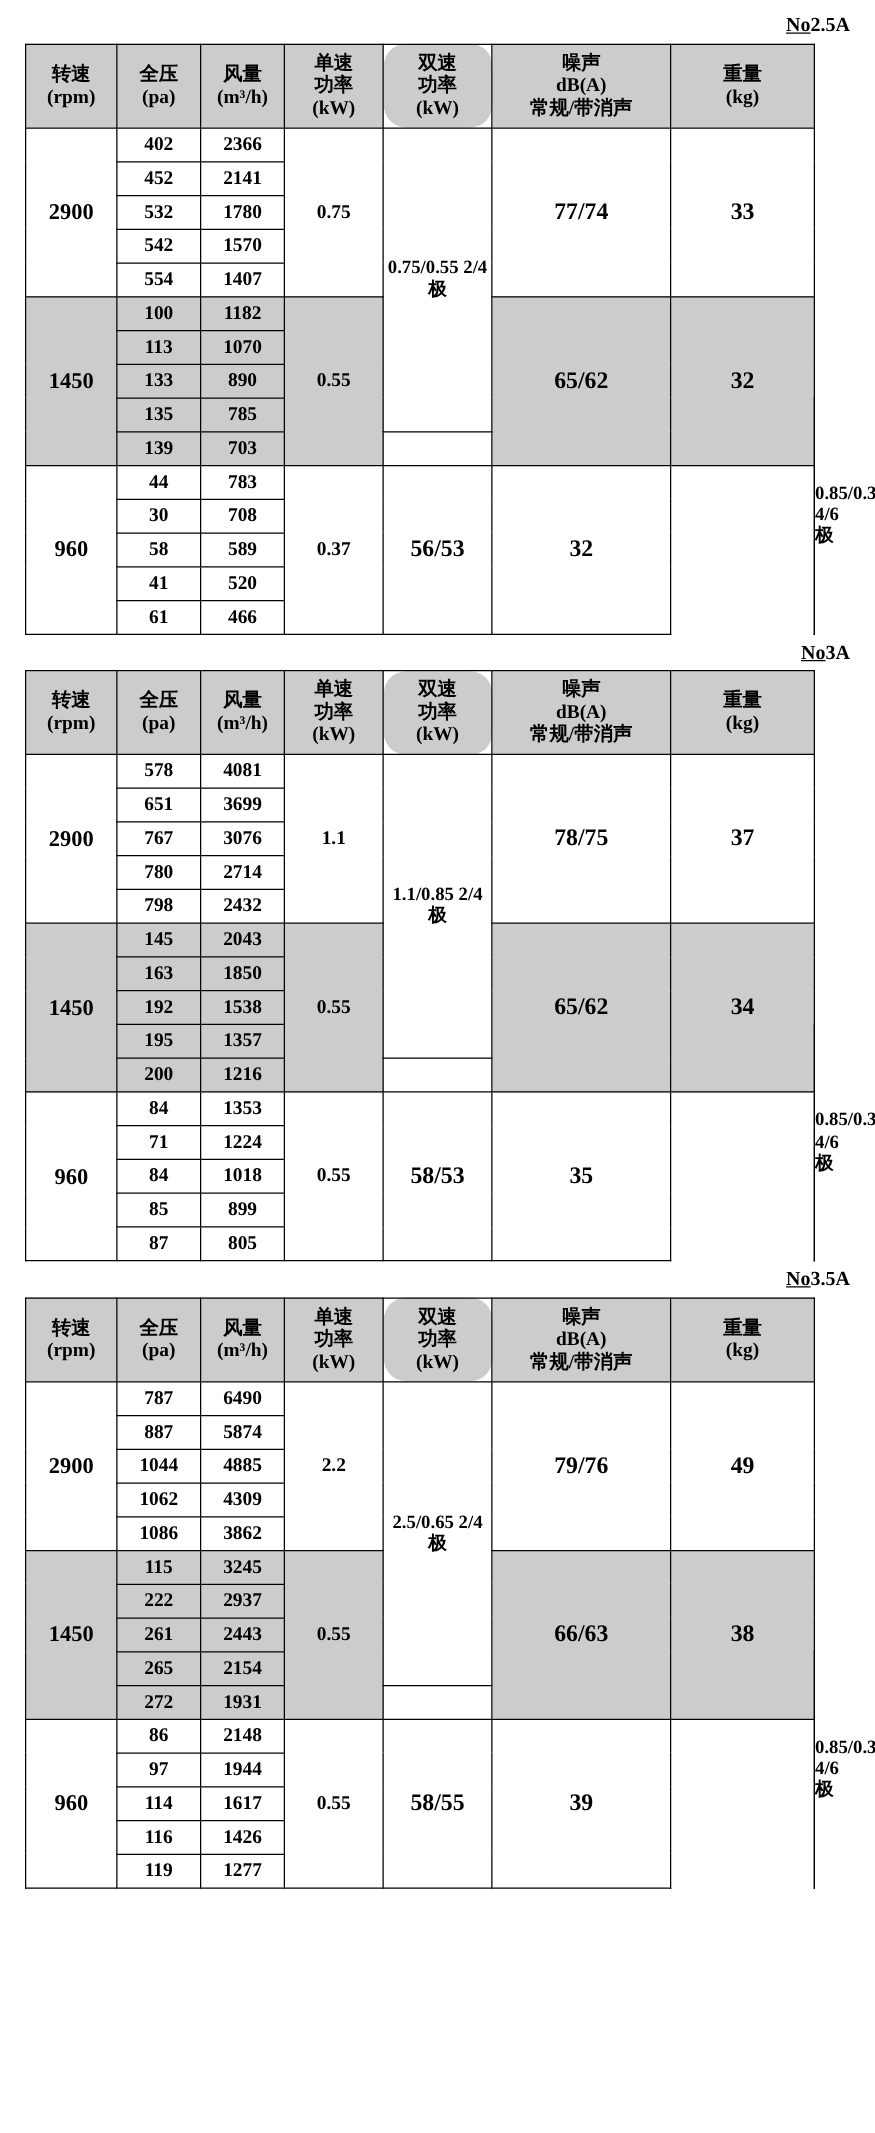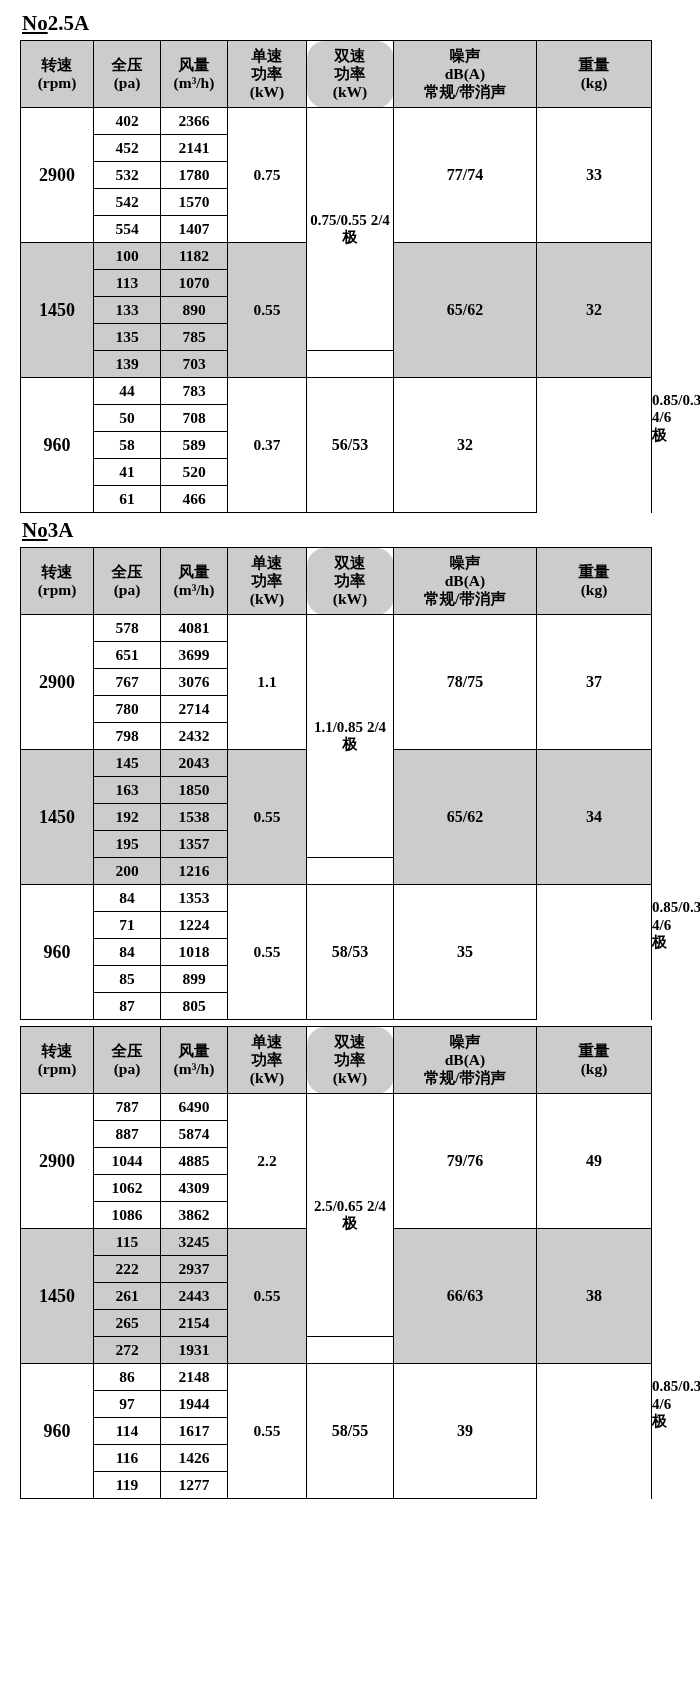--- a/index.html
+++ b/index.html
@@ -16,25 +16,26 @@
   .page {
     width: 700px;
     box-sizing: border-box;
     padding: 8px 20px 10px 20px;
   }
   .section {
     margin-bottom: 6px;
   }
   .section-title {
     font-family: "Liberation Serif", "DejaVu Serif", serif;
-    font-size: 21px;
+    font-size: 16px;
     font-weight: 700;
     letter-spacing: 0px;
     margin: 4px 0 5px 2px;
     line-height: 1.1;
+    text-align: right;
   }
   .section-title .uline {
     text-decoration: underline;
   }
   table.spec {
     border-collapse: collapse;
     width: 624px;
     table-layout: fixed;
     font-size: 15px;
   }
@@ -73,21 +74,21 @@
   td.rpm {
     font-size: 18px;
   }
   td.dual {
     font-size: 15px;
     line-height: 1.35;
     padding: 2px 2px;
     margin-left: 26px;
   }
   td.noise, td.wt {
-    font-size: 16px;
+    font-size: 19px;
   }
 </style>
 </head>
 <body>
 
 <div class="page">
 
   <div class="section">
     <div class="section-title"><span class="uline">No</span><span>2.5A</span></div>
     <table class="spec">
@@ -188,21 +189,21 @@
 
         <tr>
           <td class="rpm" rowspan="5">960</td>
           <td>44</td>
           <td>783</td>
           <td rowspan="5">0.37</td>
           <td class="noise" rowspan="5">56/53</td>
           <td class="wt" rowspan="5">32</td>
         </tr>
         <tr>
-          <td>50</td>
+          <td>30</td>
           <td>708</td>
         </tr>
         <tr>
           <td>58</td>
           <td>589</td>
         </tr>
         <tr>
           <td>41</td>
           <td>520</td>
         </tr>
@@ -331,20 +332,21 @@
         </tr>
         <tr>
           <td>87</td>
           <td>805</td>
         </tr>
       </tbody>
     </table>
   </div>
 
   <div class="section">
+    <div class="section-title"><span class="uline">No</span><span>3.5A</span></div>
     <table class="spec">
       <thead>
         <tr>
           <td class="colrpm">
             <span class="l2">转速</span>
             <span class="l2">(rpm)</span>
           </td>
           <td class="colpa">
             <span class="l2">全压</span>
             <span class="l2">(pa)</span>

